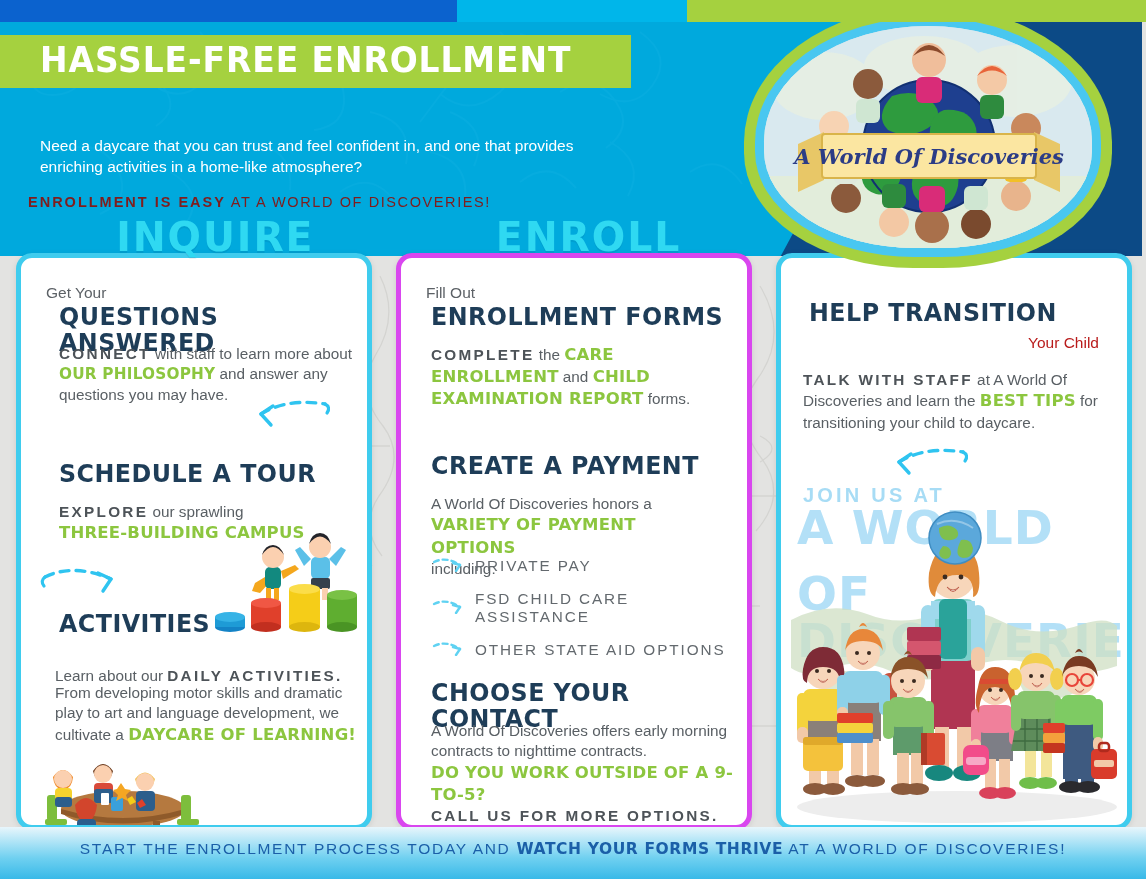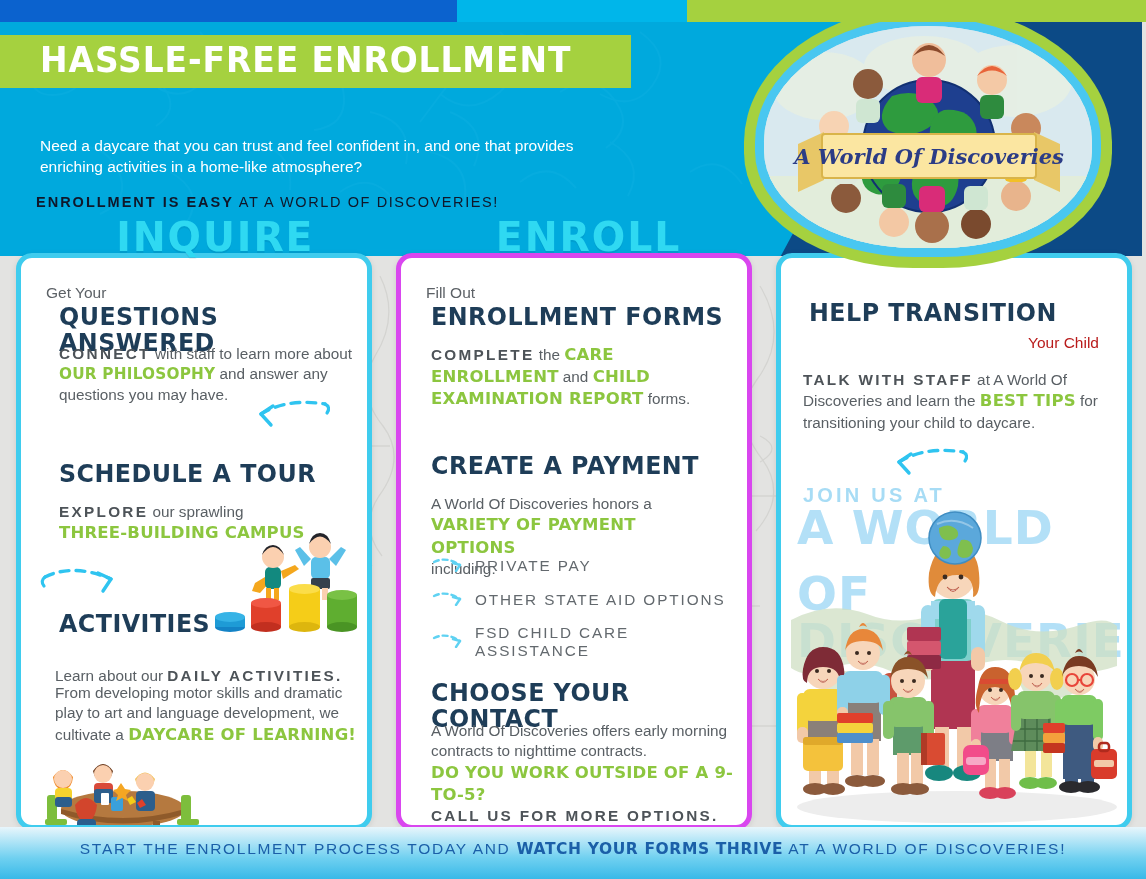--- a/index.html
+++ b/index.html
@@ -41,22 +41,22 @@
     letter-spacing:1px;
     line-height:1.0;
     transform:scaleX(.94);
     transform-origin:left center;
   }
   .hero-sub{
     position:absolute;left:40px;top:114px;width:600px;z-index:5;
     color:#fff;font-size:15.5px;line-height:1.35;
   }
   .hero-cta{
-    position:absolute;left:36px;top:172px;z-index:5;
-    color:#0f172a;font-size:14.5px;letter-spacing:1.6px;
+    position:absolute;left:28px;top:172px;z-index:5;
+    color:#7f1d1d;font-size:14.5px;letter-spacing:1.6px;
   }
   .hero-cta b{font-weight:bold;letter-spacing:2px;}
   .hero-cta i{font-style:normal;font-weight:normal;}
 
   
   .logo-badge{
     position:absolute;left:744px;top:6px;width:368px;height:262px;z-index:30;
   }
   .logo-ring{
     position:absolute;inset:0;
@@ -514,30 +514,30 @@
           </span>
           <span>PRIVATE PAY</span>
         </li>
         <li>
           <span>
             <svg width="34" height="16" viewBox="0 0 34 16">
                 <path d="M3 6 Q15 0 29 9" stroke="#5FD2F2" stroke-width="2.4" fill="none" stroke-dasharray="5 4" stroke-linecap="round"></path>
                 <path d="M29 9 l-7 -2 M29 9 l-4 6" stroke="#5FD2F2" stroke-width="2.4" fill="none" stroke-linecap="round"></path>
               </svg>
           </span>
-          <span>OTHER STATE AID OPTIONS</span>
+          <span>FSD CHILD CARE ASSISTANCE</span>
         </li>
         <li>
           <span>
             <svg width="34" height="16" viewBox="0 0 34 16">
                 <path d="M3 6 Q15 0 29 9" stroke="#5FD2F2" stroke-width="2.4" fill="none" stroke-dasharray="5 4" stroke-linecap="round"></path>
                 <path d="M29 9 l-7 -2 M29 9 l-4 6" stroke="#5FD2F2" stroke-width="2.4" fill="none" stroke-linecap="round"></path>
               </svg>
           </span>
-          <span>FSD CHILD CARE ASSISTANCE</span>
+          <span>OTHER STATE AID OPTIONS</span>
         </li>
       </ul>
 
       <div class="bigheading" id="c2-h3">CHOOSE YOUR CONTACT</div>
       <div class="bodytext" id="c2-p3">
         <span>A World Of Discoveries offers early morning contracts to nighttime contracts.</span><br>
         <span class="grn" style="font-size:16.5px;">DO YOU WORK OUTSIDE OF A 9-TO-5?</span><br>
         <span class="spaced">CALL US FOR MORE OPTIONS.</span>
       </div>
     </div>

